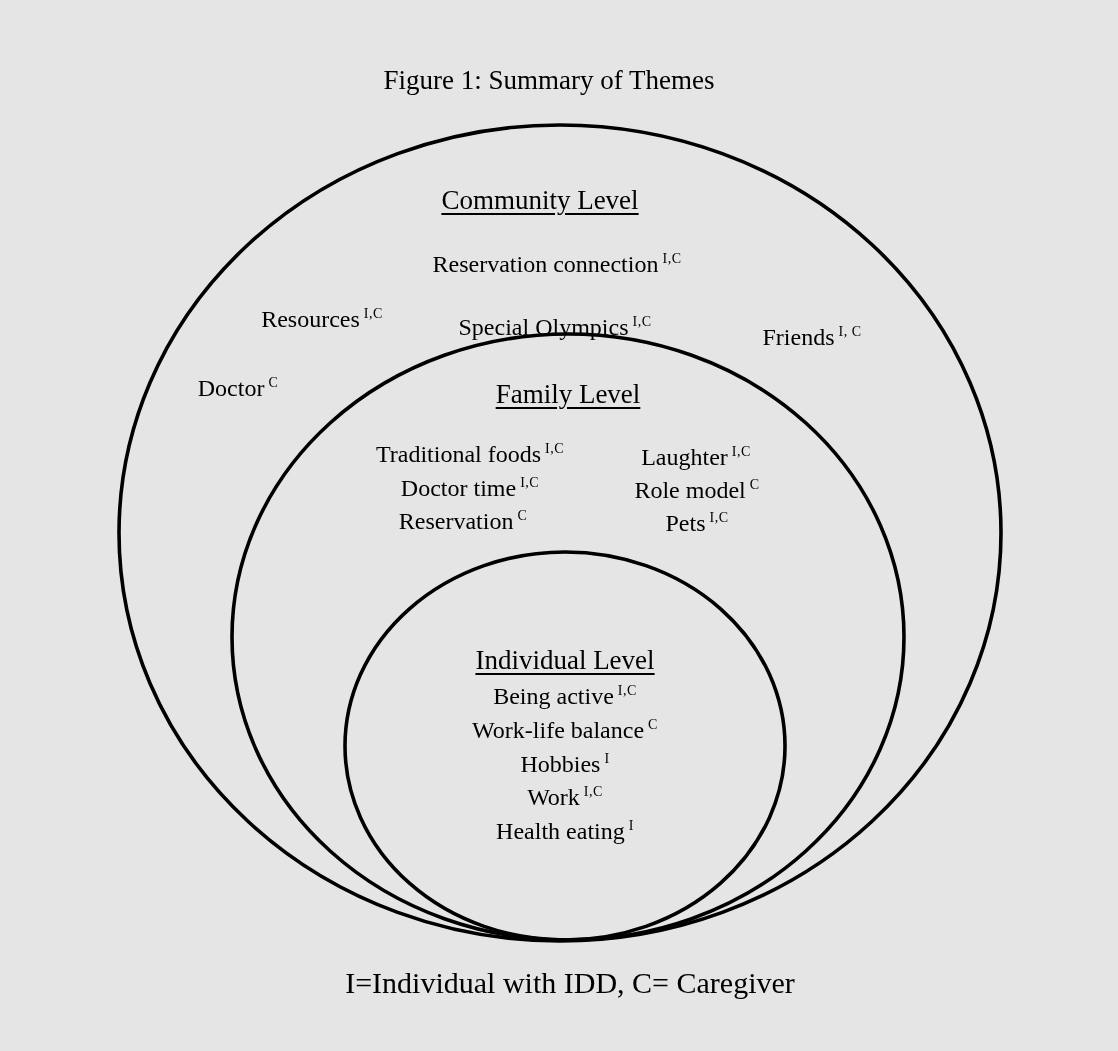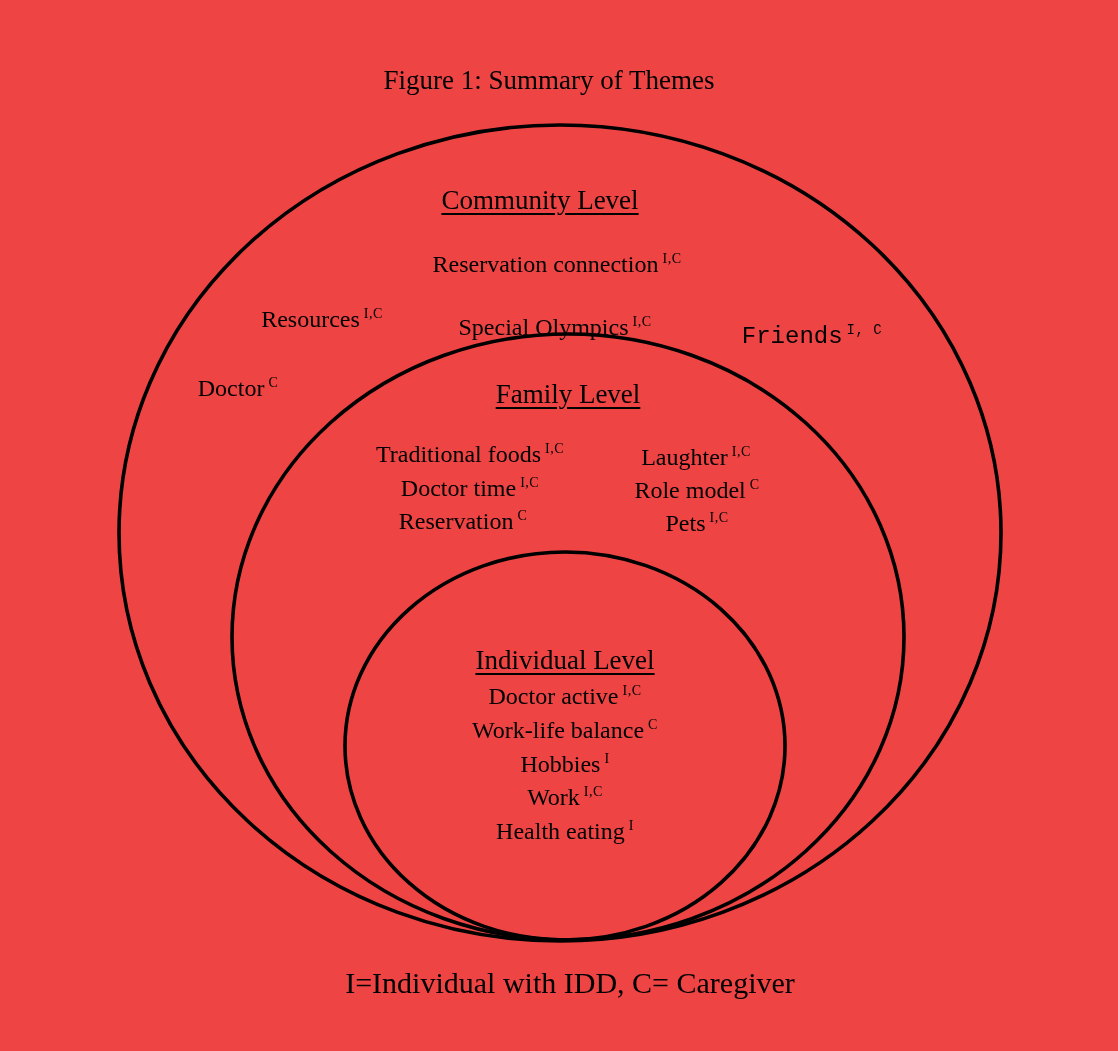--- a/index.html
+++ b/index.html
@@ -4,21 +4,21 @@
 <style>
   html, body {
     margin: 0;
     padding: 0;
     background: #ffffff;
   }
   .canvas {
     position: relative;
     width: 1118px;
     height: 1051px;
-    background: #ef4444;
+    background: #e5e5e5;
     color: #000000;
     font-family: "Liberation Serif", "DejaVu Serif", serif;
     overflow: hidden;
   }
   .circles-svg {
     position: absolute;
     left: 0;
     top: 0;
     width: 1118px;
     height: 1051px;
@@ -69,21 +69,21 @@
 
   <div class="t" style="left:557px; top:251px;">
     <span>Reservation connection</span><sup>I,C</sup>
   </div>
   <div class="t" style="left:555px; top:285px;margin-top:29px;">
     <span>Special Olympics</span><sup>I,C</sup>
   </div>
   <div class="t" style="left:322px; top:306px;">
     <span>Resources</span><sup>I,C</sup>
   </div>
-  <div class="t" style="left:812px; top:324px;font-family:Liberation Mono, monospace;">
+  <div class="t" style="left:812px; top:324px;">
     <span>Friends</span><sup>I, C</sup>
   </div>
   <div class="t" style="left:238px; top:375px;">
     <span>Doctor</span><sup>C</sup>
   </div>
 
   <div class="t heading" style="left:568px; top:380px;">
     <span>Family Level</span>
   </div>
 
@@ -105,21 +105,21 @@
   </div>
   <div class="t" style="left:697px; top:510px;">
     <span>Pets</span><sup>I,C</sup>
   </div>
 
   <div class="t heading" style="left:565px; top:646px;">
     <span>Individual Level</span>
   </div>
 
   <div class="t" style="left:565px; top:683px;">
-    <span>Doctor active</span><sup>I,C</sup>
+    <span>Being active</span><sup>I,C</sup>
   </div>
   <div class="t" style="left:565px; top:717px;">
     <span>Work-life balance</span><sup>C</sup>
   </div>
   <div class="t" style="left:565px; top:751px;">
     <span>Hobbies</span><sup>I</sup>
   </div>
   <div class="t" style="left:565px; top:784px;">
     <span>Work</span><sup>I,C</sup>
   </div>

